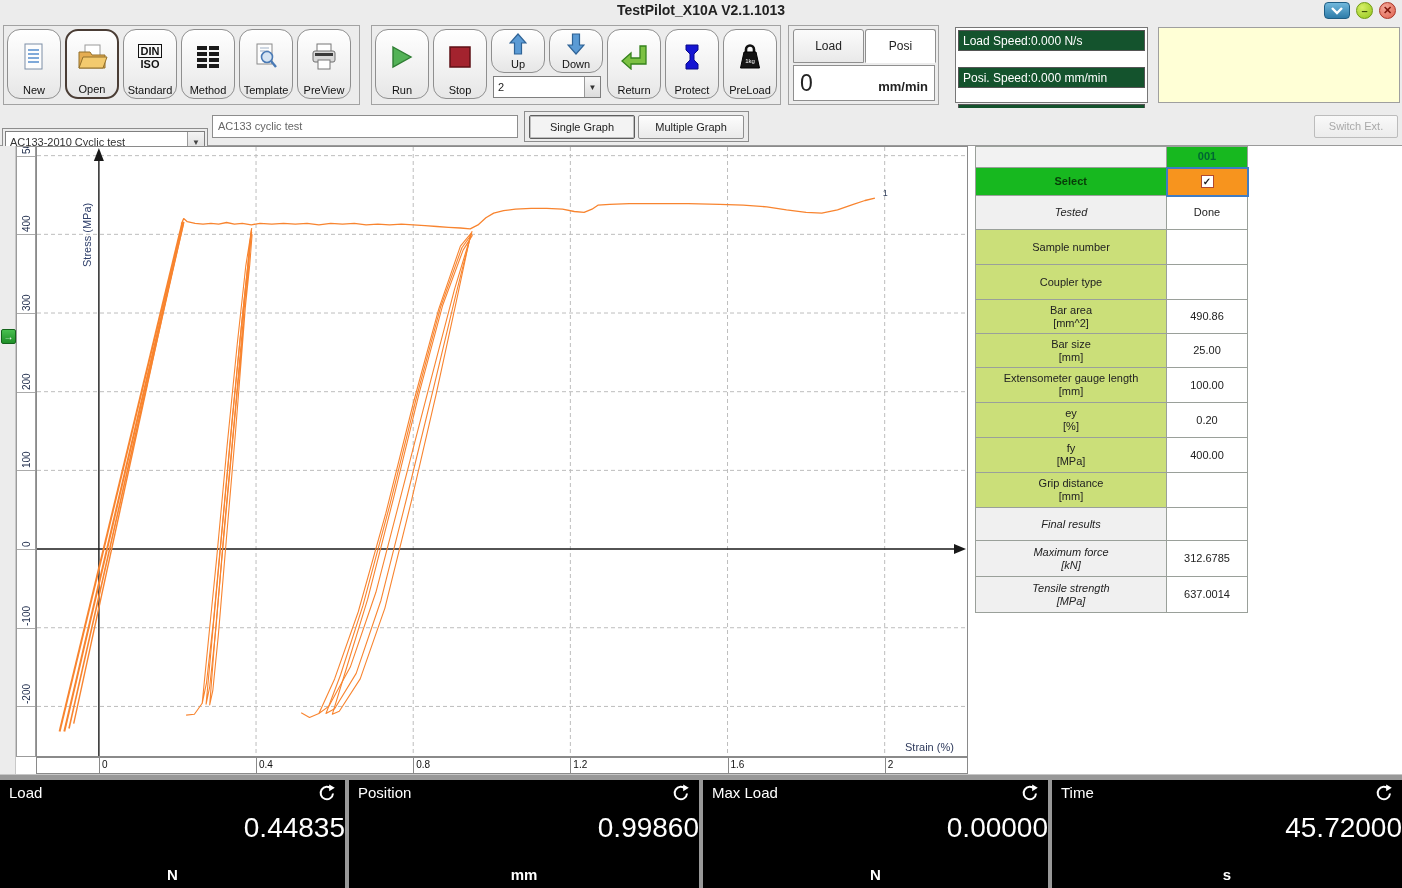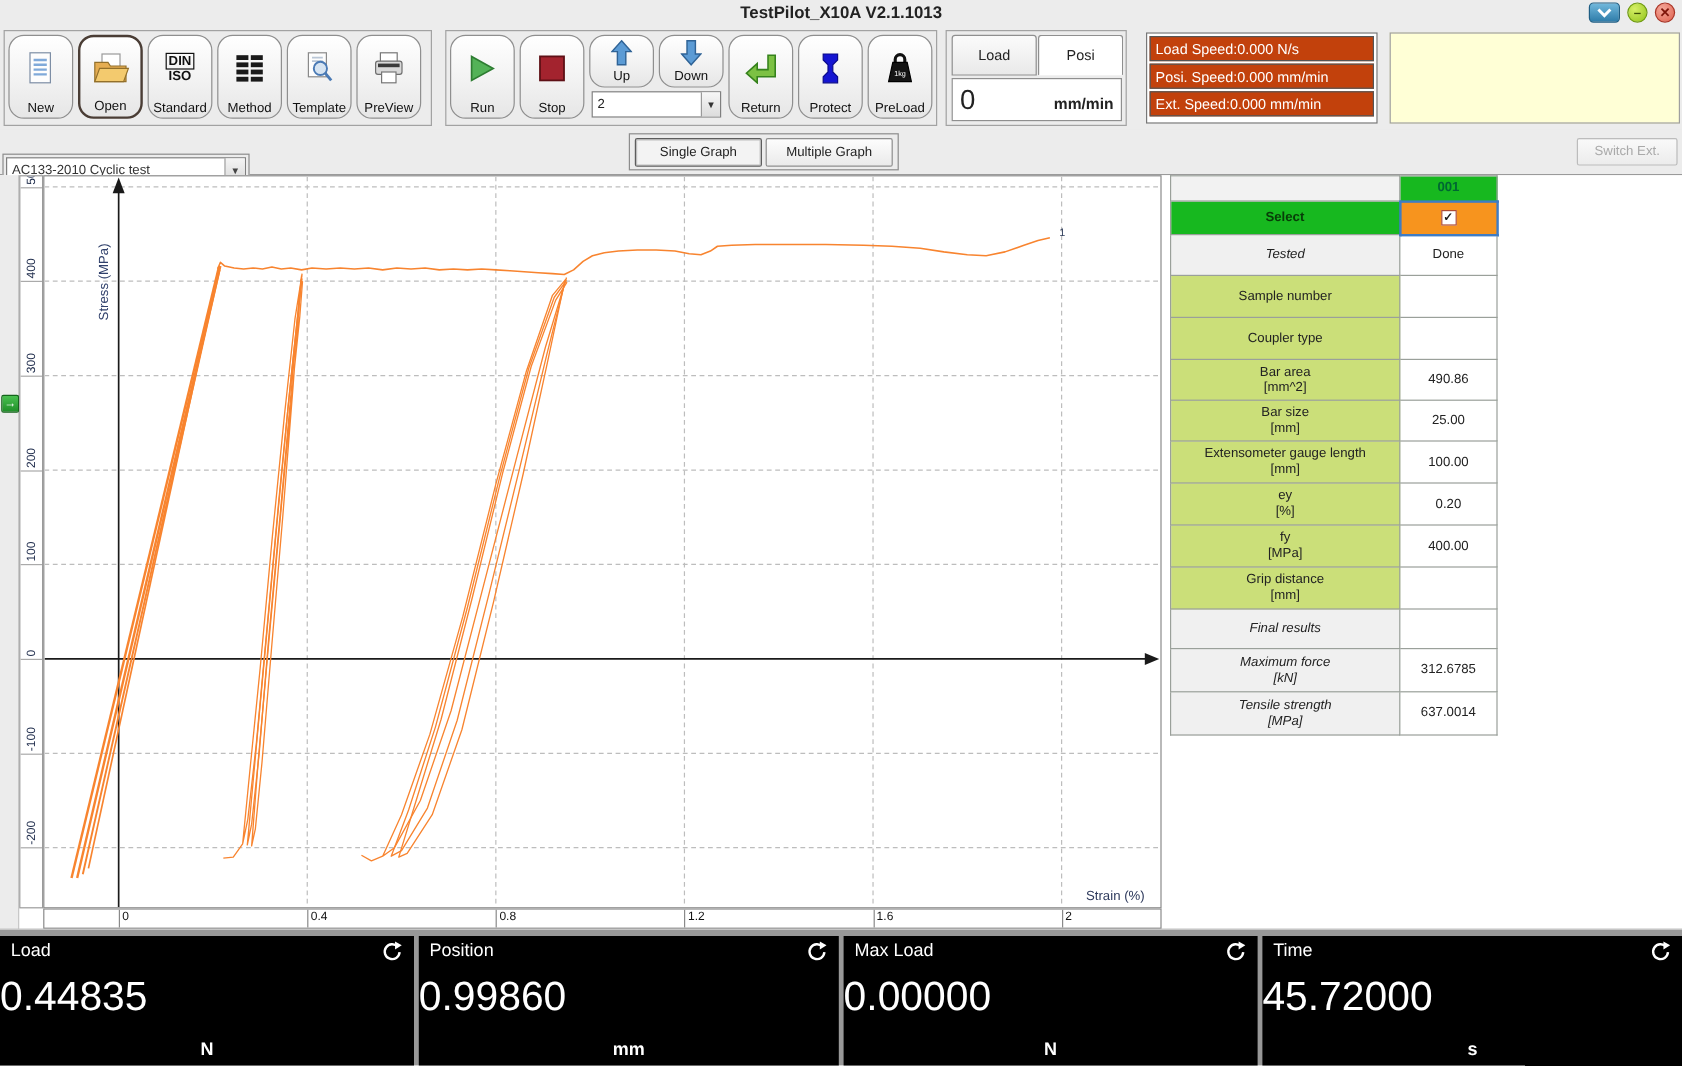--- a/index.html
+++ b/index.html
@@ -27,21 +27,21 @@
   .std-ic .din { border:1.5px solid #111; padding:0 2px; display:inline-block; }
   .stepper { position:absolute; top:50px; height:22px; background:#fff; border:1px solid #7f7f7f; font-size:11px; display:flex; align-items:center; }
   .stepper .val { flex:1; padding-left:4px; }
   .stepper .arrow { width:16px; height:100%; background:linear-gradient(#f7f7f7,#dcdcdc); border-left:1px solid #9a9a9a; font-size:8px; display:flex; align-items:center; justify-content:center; color:#333; }
   .modetab { position:absolute; top:3px; width:71px; height:34px; border:1px solid #8f8f8f; border-radius:3px 3px 0 0; background:linear-gradient(#fbfbfb,#e9e9e9); font-size:12px; display:flex; align-items:center; justify-content:center; }
   .modetab.active { background:#fff; border-bottom-color:#fff; }
   .modeval { position:absolute; left:4px; top:39px; width:142px; height:36px; background:#fff; border:1px solid #8f8f8f; }
   .modeval .v { position:absolute; left:6px; top:4px; font-size:23px; }
   .modeval .u { position:absolute; right:6px; bottom:6px; font-size:13px; font-weight:bold; }
   .speedbox { position:absolute; left:955px; top:27px; width:193px; height:76px; background:#fff; border:1px solid #777; padding:2px; }
-  .speedrow { background:#c2410c; color:#fff; font-size:12px; height:21px; line-height:21px; padding-left:4px; margin-bottom:2px; border:1px solid #555; }
+  .speedrow { background:#14532d; color:#fff; font-size:12px; height:21px; line-height:21px; padding-left:4px; margin-bottom:16px; border:1px solid #555; }
   .notebox { position:absolute; left:1158px; top:27px; width:242px; height:76px; background:#ffffd6; border:1px solid #9f9f9f; }
 
   
   .row2 { position:absolute; left:0; top:108px; width:1402px; height:38px; background:#ececec; border-bottom:1px solid #9a9a9a; }
   .combo-outer { position:absolute; left:2px; top:20px; width:206px; height:28px; border:1px solid #8d8d8d; background:#ececec; padding:2px; }
   .combo { width:100%; height:100%; background:#fff; border:1px solid #7f7f7f; display:flex; align-items:center; font-size:11px; color:#333; }
   .combo .ctext { flex:1; padding-left:4px; white-space:nowrap; overflow:hidden; }
   .combo .carrow { width:17px; height:100%; background:linear-gradient(#f4f4f4,#d9d9d9); border-left:1px solid #9a9a9a; font-size:8px; color:#444; display:flex; align-items:center; justify-content:center; }
   .txtfield { position:absolute; left:212px; top:7px; width:306px; height:23px; background:#fff; border:1px solid #8d8d8d; font-size:11px; color:#666; line-height:21px; padding-left:5px; }
   .graphgrp { position:absolute; left:524px; top:3px; width:225px; height:31px; border:1px solid #8d8d8d; background:#ececec; }
@@ -74,21 +74,21 @@
   td.lab-gray { background:#f0f0f0;font-style:italic; }
   td.lab-lime { background:#cbdf79; }
   td.val-orange { background:#f7941e; border:2px solid #3f7cc4; }
   .chk { display:inline-block; width:13px; height:13px; background:#fff; border:1px solid #b04a31; font-size:10px; font-weight:bold; color:#1a1a1a; line-height:12px; }
 
   
   .bottombar { position:absolute; left:0; top:774px; width:1402px; height:114px; background:#989898; border-top:1px solid #c6c6c6; }
   .bpanel { position:absolute; top:5px; height:109px; background:#000; color:#fff; }
   .bpanel .blab { position:absolute; left:9px; top:4px; font-size:15px; }
   .bpanel .breset { position:absolute; right:10px; top:4px; width:18px; height:18px; }
-  .bpanel .bval { position:absolute; left:0; right:0; top:32px; text-align:left; font-size:34px; }
+  .bpanel .bval { position:absolute; left:0; right:0; top:32px; text-align:right; font-size:28px; }
   .bpanel .bunit { position:absolute; left:0; right:0; bottom:6px; text-align:center; font-size:15px; font-weight:bold; }
 </style>
 </head>
 <body>
 
 <div class="titlebar">
   <div class="title">TestPilot_X10A V2.1.1013</div>
   <div class="winbtns">
     <div class="wb-tray">
       <svg width="14" height="10">
@@ -265,20 +265,21 @@
 
 <div class="notebox"></div>
 
 <div class="row2">
   <div class="combo-outer">
     <div class="combo">
       <span class="ctext">AC133-2010 Cyclic test</span>
       <span class="carrow">▼</span>
     </div>
   </div>
+  <div class="txtfield">AC133 cyclic test</div>
   <div class="graphgrp">
     <div class="gbtn pressed" style="left:4px;"><span>Single Graph</span></div>
     <div class="gbtn" style="left:113px;"><span>Multiple Graph</span></div>
   </div>
   <div class="switchext">Switch Ext.</div>
 </div>
 
 <div class="mainarea">
   <div class="gutter">
     <div class="expand-btn"><span>→</span></div>

